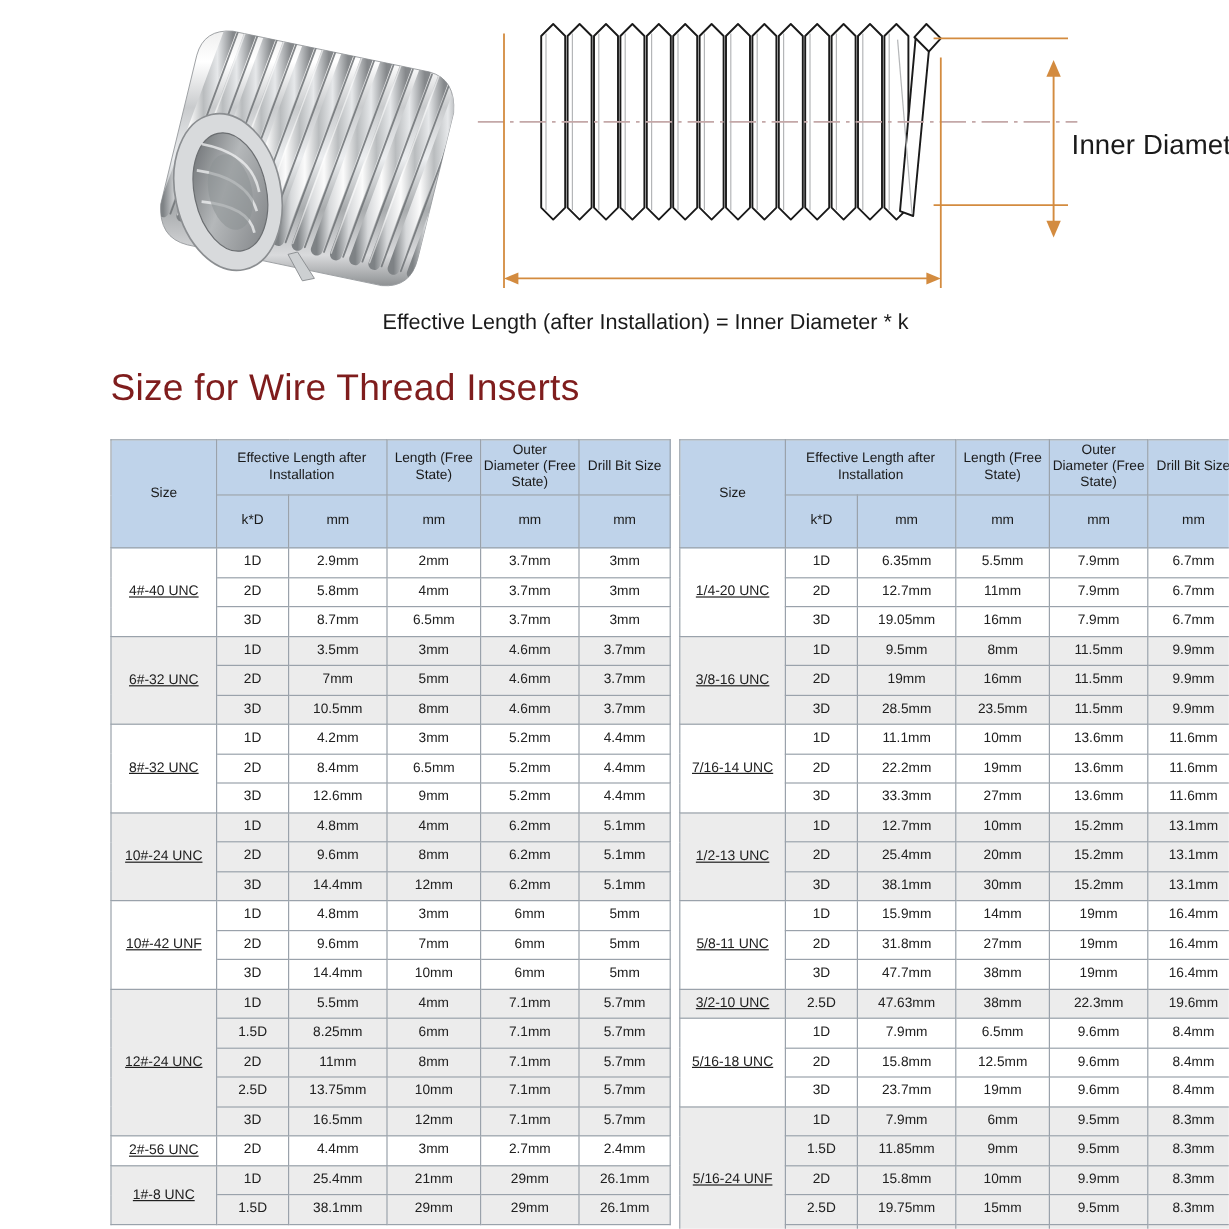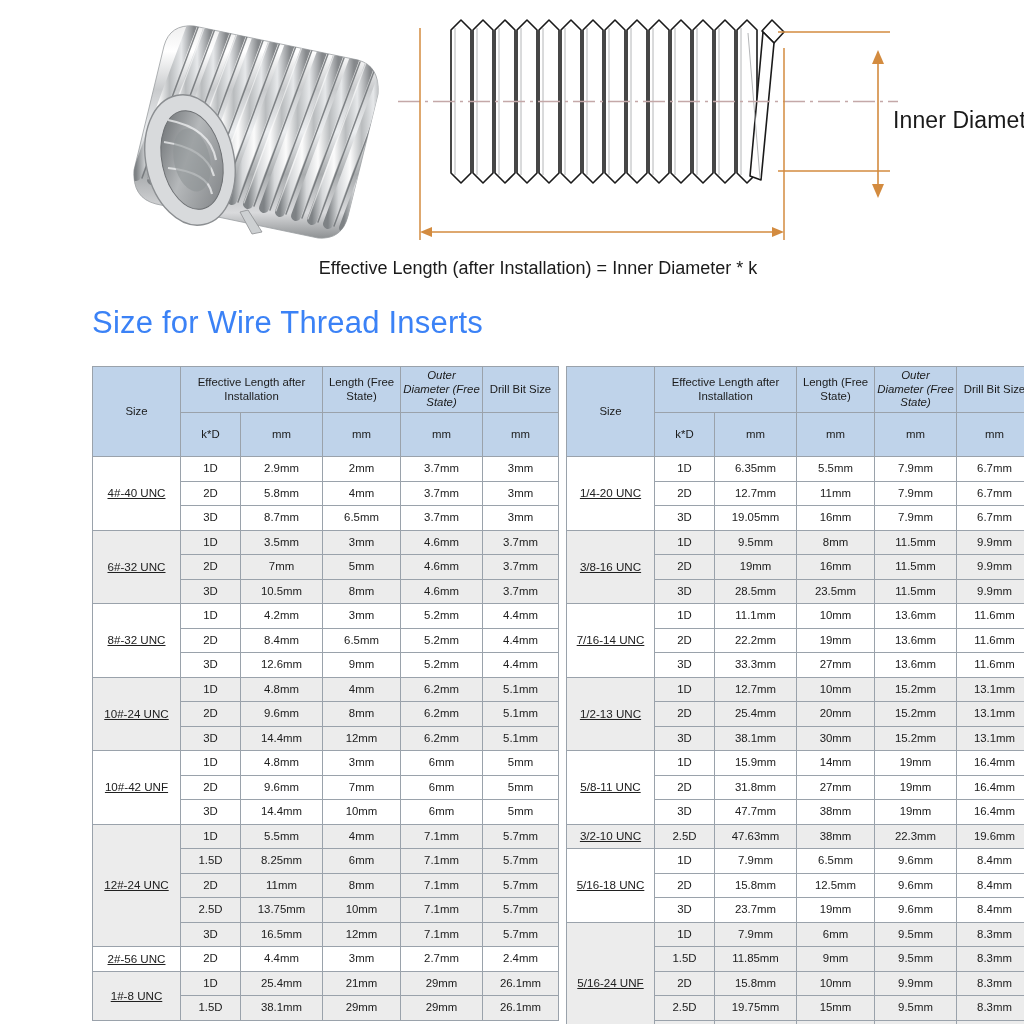--- a/index.html
+++ b/index.html
@@ -25,21 +25,21 @@
   }
 
   #formula-line {
     position: absolute; left: 0; top: 258px; width: 980px;
     text-align: center; font-size: 18px; color: #1a1a1a;
   }
 
   
   #page-title {
     position: absolute; left: 44px; top: 305px;
-    font-size: 31px; color: #3b82f6; letter-spacing: .2px;
+    font-size: 31px; color: #7f1d1d; letter-spacing: .2px;
     font-weight: 400;
   }
 
   
   .size-table {
     position: absolute;
     border-collapse: collapse;
     table-layout: fixed;
     font-size: 11.4px;
     color: #202020;
@@ -56,21 +56,21 @@
     font-weight: 400;
     line-height: 1.18;
   }
   .size-table thead th {
     background: #bfd3ea;
     color: #1a1a1a;
     font-size: 11.4px;
   }
   .hdr-top { height: 46px; }
   .hdr-unit { height: 44px; }
-  .hdr-left-text { text-align: left; padding-left: 4px; font-style: italic; }
+  .hdr-left-text { text-align: left; padding-left: 4px; }
 
   .size-table tbody td { height: 24.5px; }
   tr.shaded td { background: #ececec; }
   td.size-cell { font-size: 11.6px; text-decoration: underline; }
 
   
   col.c-size { width: 88px; }
   col.c-kd   { width: 60px; }
   col.c-eff  { width: 82px; }
   col.c-len  { width: 78px; }

